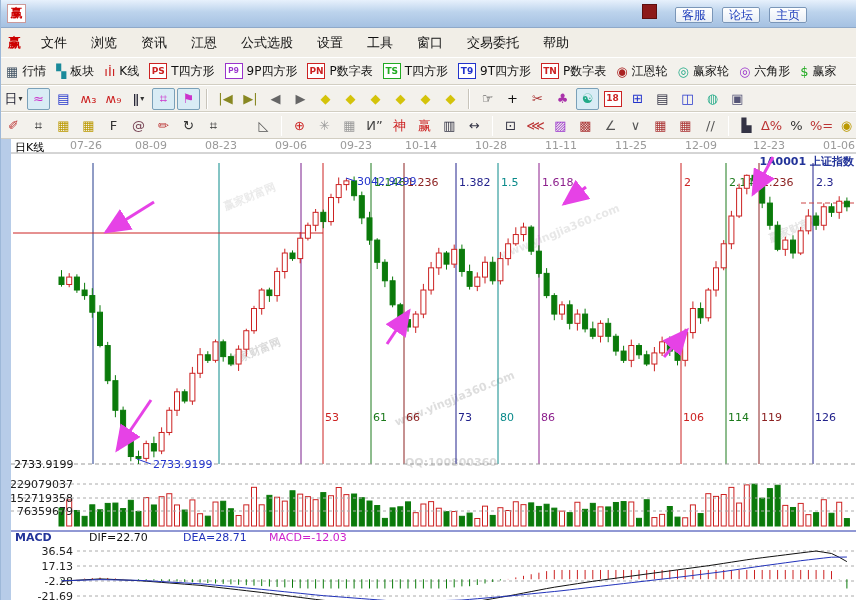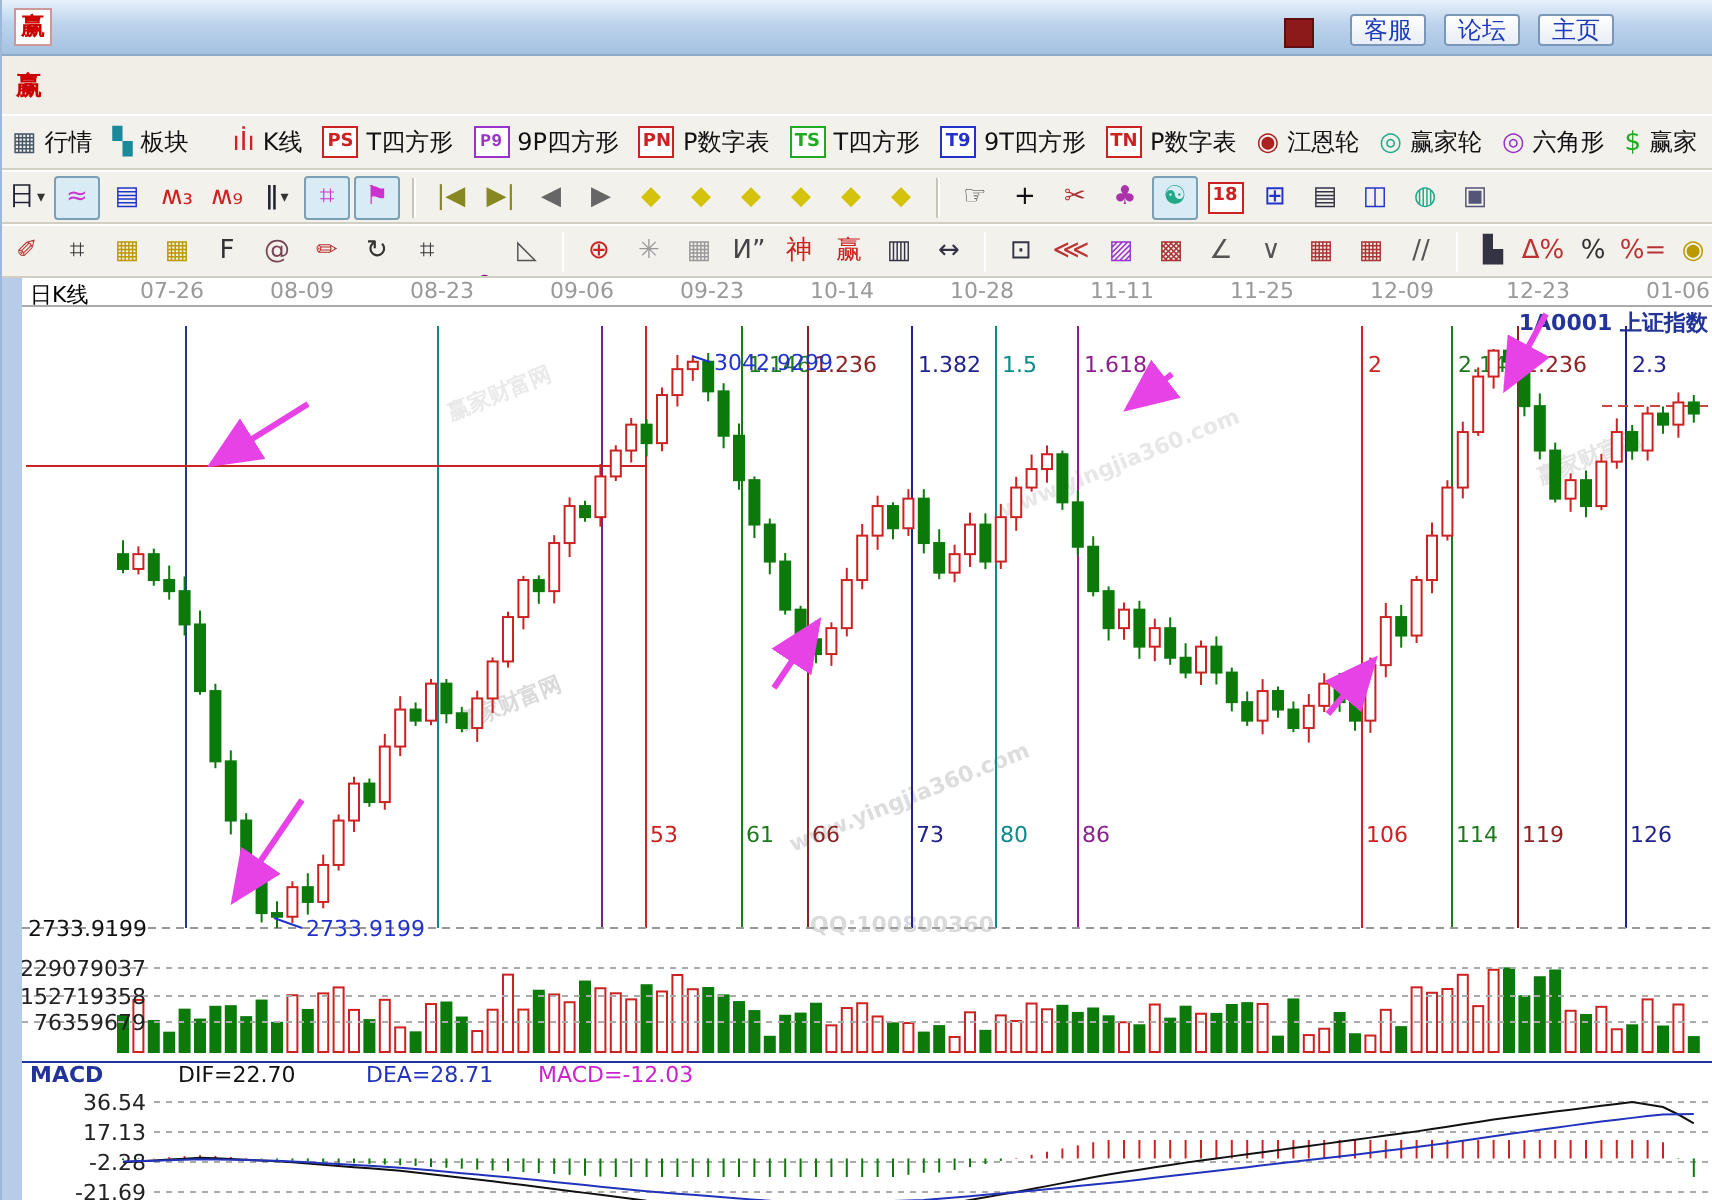--- a/index.html
+++ b/index.html
@@ -5,21 +5,21 @@
   html,body{margin:0;padding:0;background:#888;}
   #app{position:relative;width:856px;height:600px;overflow:hidden;background:#fff;
        font-family:"DejaVu Sans","Liberation Sans",sans-serif;border-left:1px solid #9db8d8;box-sizing:border-box;}
   
   .titlebar{position:absolute;left:0;top:0;width:856px;height:28px;
     background:linear-gradient(#e7f1fc,#bcd3ec 45%,#a5c1e2);display:flex;align-items:center;
     border-bottom:1px solid #8fa9c9;box-sizing:border-box;}
   .logo{width:17px;height:17px;background:#fff;color:#c00;font-weight:bold;font-size:12px;
     display:flex;align-items:center;justify-content:center;margin:0 5px 0 6px;border:1px solid #c99;}
   .title{font-size:12px;color:#102040;}
-  .tb-right{margin-left:auto;display:flex;align-items:flex-end;gap:9px;padding-right:50px;}
+  .tb-right{margin-left:auto;display:flex;align-items:flex-start;gap:9px;padding-right:50px;}
   .svc{width:13px;height:13px;background:#8c1a1a;border:1px solid #5d0f0f;}
   .tbbtn{min-width:44px;height:19px;background:linear-gradient(#ffffff,#e8eef6);
     border:1px solid #7a96b8;color:#1c3bbb;font-size:12px;line-height:17px;text-align:center;
     border-radius:2px;padding:0 6px;cursor:default;}
   
   .menubar{position:absolute;left:0;top:28px;width:856px;height:29px;background:#f1eee7;
     border-bottom:1px solid #d6d2c6;display:flex;align-items:center;font-size:13px;color:#111;}
   .menulogo{color:#c00;font-weight:bold;margin:0 8px 0 7px;font-size:13px;}
   .mitem{padding:3px 12px;}
   
@@ -49,32 +49,33 @@
 <div id="app">
   <div class="titlebar">
     <span class="logo">赢</span>
     <span class="tb-right">
       <span class="svc"></span>
       <span id="tbbtns"><span class="tbbtn" style="margin-left: 9px;">客服</span><span class="tbbtn" style="margin-left: 9px;">论坛</span><span class="tbbtn" style="margin-left: 9px;">主页</span></span>
     </span>
   </div>
   <div class="menubar">
     <span class="menulogo">赢</span>
+    <span id="menuitems"><span class="mitem">文件</span><span class="mitem">浏览</span><span class="mitem">资讯</span><span class="mitem">江恩</span><span class="mitem">公式选股</span><span class="mitem">设置</span><span class="mitem">工具</span><span class="mitem">窗口</span><span class="mitem">交易委托</span><span class="mitem">帮助</span></span>
   </div>
   <div class="toolbar" id="tb1">
       <span class="titem">
         <span class="ig" style="color: rgb(68, 85, 102);">▦</span>
         <span>行情</span>
       </span>
       <span class="titem">
         <span class="ig" style="color: rgb(26, 138, 154);">▚</span>
         <span>板块</span>
       </span>
       <span class="titem">
-        <span class="ig" style="color: rgb(204, 34, 34); margin-left: 12px;">ıİı</span>
+        <span class="ig" style="color: rgb(204, 34, 34);">ıİı</span>
         <span>K线</span>
       </span>
       <span class="titem">
         <span class="bx" style="color: rgb(204, 34, 34);">PS</span>
         <span>T四方形</span>
       </span>
       <span class="titem">
         <span class="bx" style="color: rgb(153, 51, 204); font-family: Liberation Mono, monospace;">P9</span>
         <span>9P四方形</span>
       </span>

